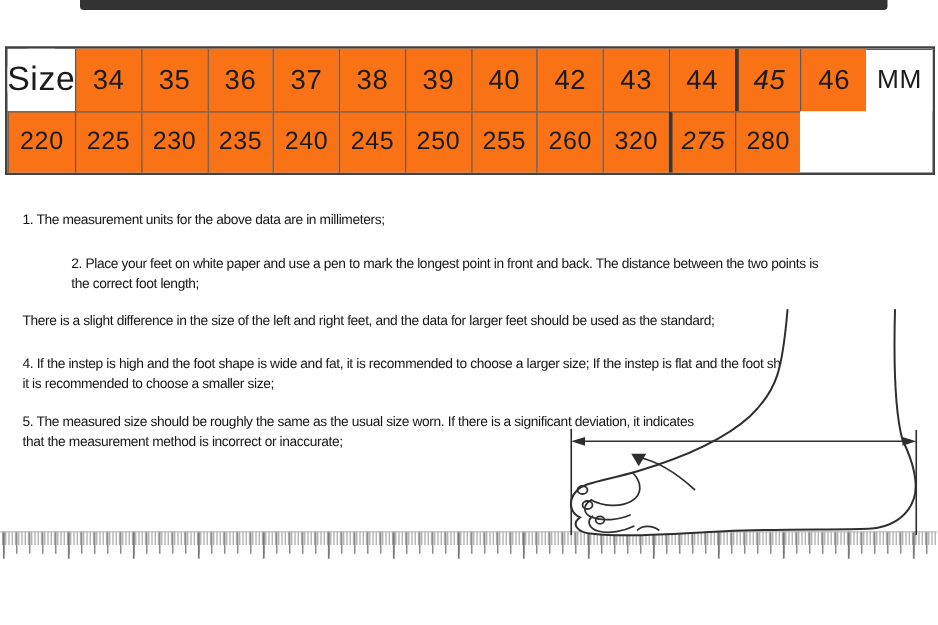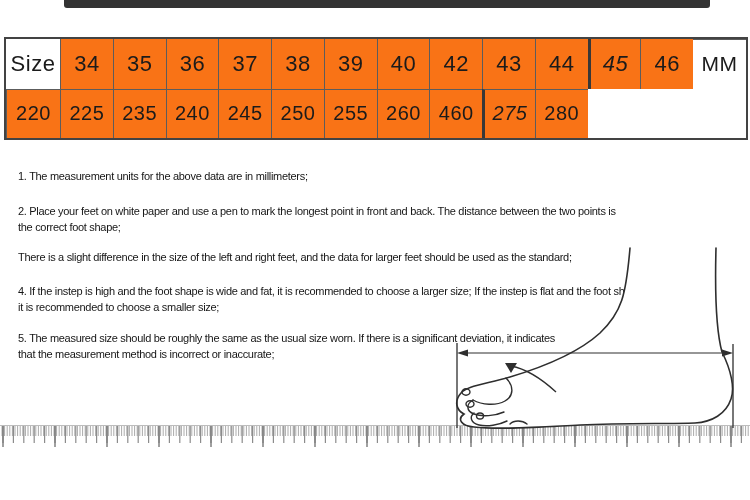--- a/index.html
+++ b/index.html
@@ -22,32 +22,32 @@
     background:#fff;
   }
   .cell{
     display:flex;align-items:center;justify-content:center;
     box-sizing:border-box;border-left:1.5px solid #5c5c5c;
     color:#1b1b1b;background:#f97316;font-size:22px;letter-spacing:0.5px;
   }
   .cell.first{border-left:none;}
   .cell.r2{border-top:1.5px solid #5c5c5c;font-size:20px;}
   .cell.hd{background:#ffffff;}
-  .cell.size-hd{font-size:22px;border-radius:17px;}
+  .cell.size-hd{font-size:27px;border-radius:17px;}
   .cell.mm-hd{font-size:21px;}
   .cell.thick{border-left:3px solid #383838;font-style:italic;}
 
   
   .note{
     position:absolute;left:18px;color:#151515;
     font-size:11px;letter-spacing:-0.3px;line-height:15.5px;white-space:nowrap;
   }
   .note div{white-space:nowrap;}
   .n1{top:169px;text-align:right;}
-  .n2{top:204px;}
+  .n2{top:204px;margin-left:39px;}
   .n3{top:250px;}
   .n4{top:284px;}
   .n5{top:331px;}
 
   
   svg.overlay{position:absolute;left:0;top:0;pointer-events:none;}
 </style>
 </head>
 <body>
 
@@ -67,37 +67,38 @@
     <div class="cell">40</div>
     <div class="cell">42</div>
     <div class="cell">43</div>
     <div class="cell">44</div>
     <div class="cell thick">45</div>
     <div class="cell">46</div>
 
     <div class="cell hd mm-hd r2 first">MM</div>
     <div class="cell r2">220</div>
     <div class="cell r2">225</div>
+    <div class="cell r2">230</div>
     <div class="cell r2">235</div>
     <div class="cell r2">240</div>
     <div class="cell r2">245</div>
     <div class="cell r2">250</div>
     <div class="cell r2">255</div>
     <div class="cell r2">260</div>
-    <div class="cell r2">460</div>
+    <div class="cell r2">320</div>
     <div class="cell r2 thick">275</div>
     <div class="cell r2">280</div>
   </div>
 
   <div class="note n1">
     <div>1. The measurement units for the above data are in millimeters;</div>
   </div>
   <div class="note n2">
     <div>2. Place your feet on white paper and use a pen to mark the longest point in front and back. The distance between the two points is</div>
-    <div>the correct foot shape;</div>
+    <div>the correct foot length;</div>
   </div>
   <div class="note n3">
     <div>There is a slight difference in the size of the left and right feet, and the data for larger feet should be used as the standard;</div>
   </div>
   <div class="note n4">
     <div>4. If the instep is high and the foot shape is wide and fat, it is recommended to choose a larger size; If the instep is flat and the foot shape is slim,</div>
     <div>it is recommended to choose a smaller size;</div>
   </div>
   <div class="note n5">
     <div>5. The measured size should be roughly the same as the usual size worn. If there is a significant deviation, it indicates</div>

